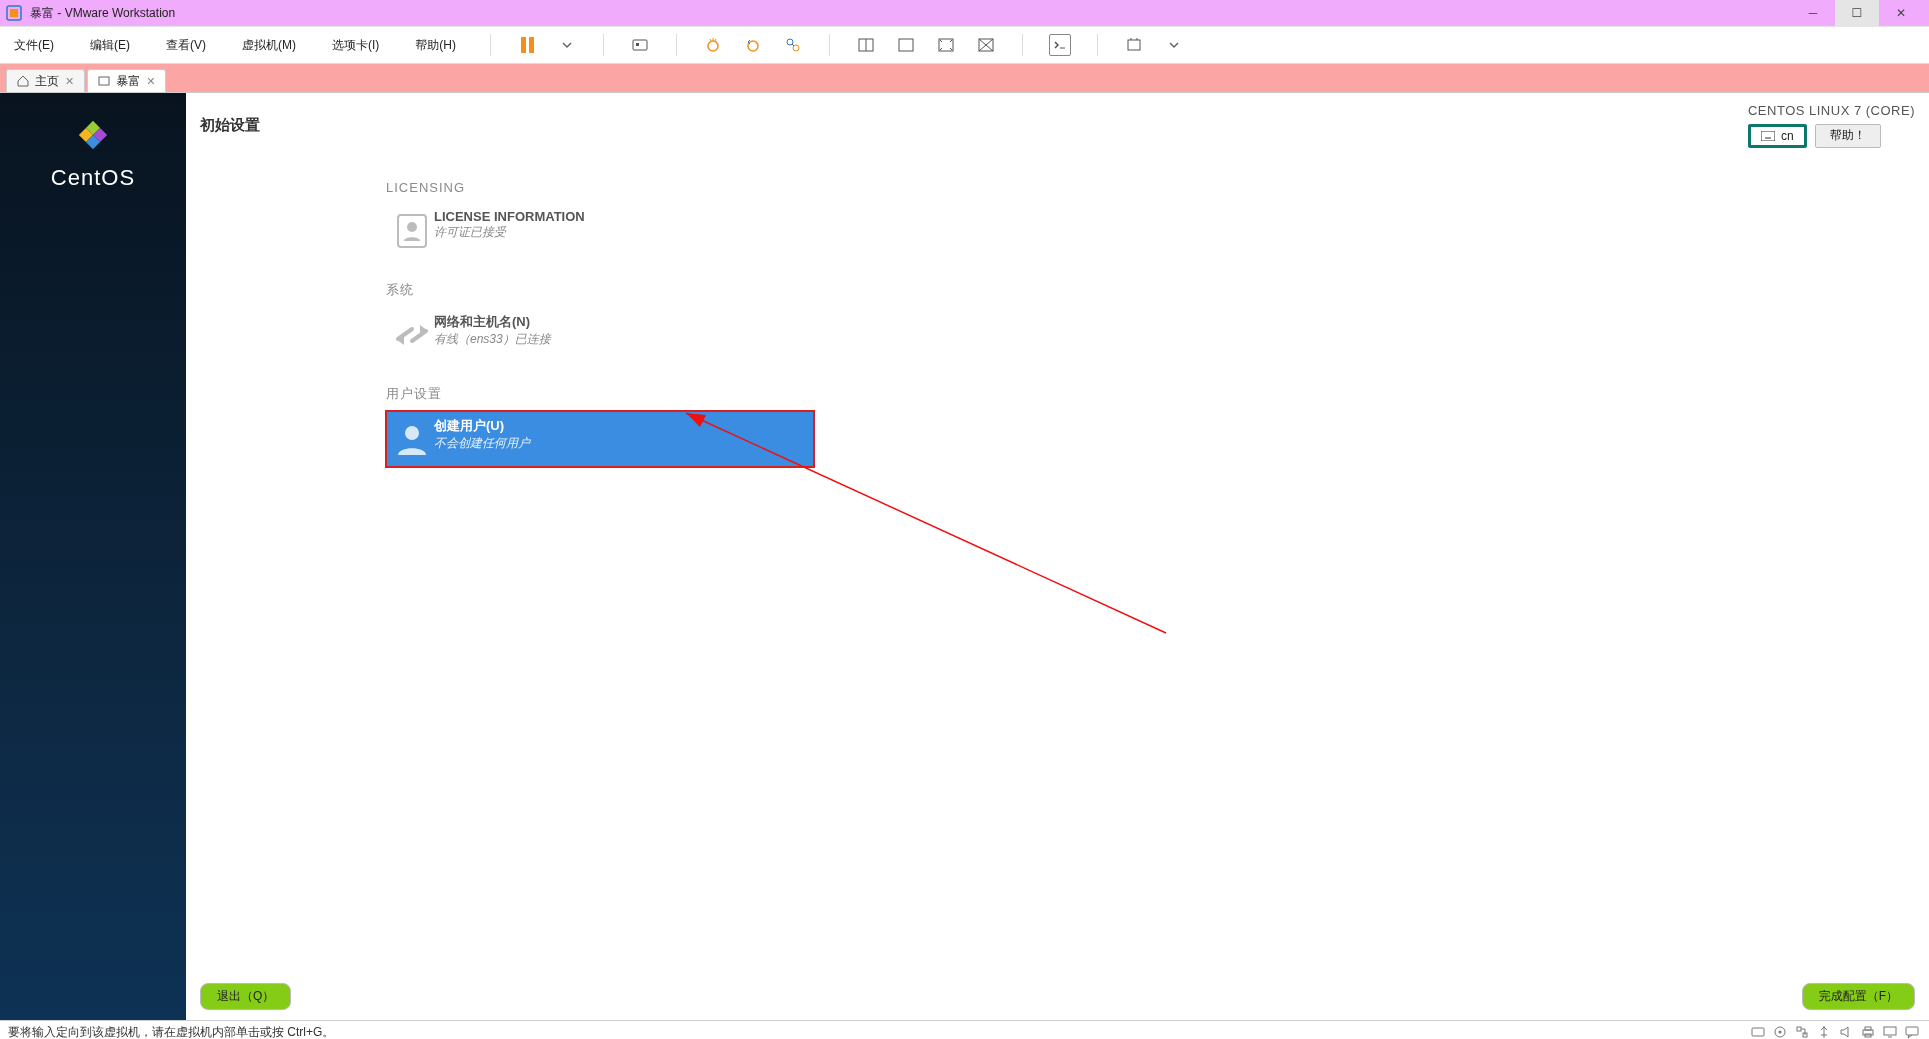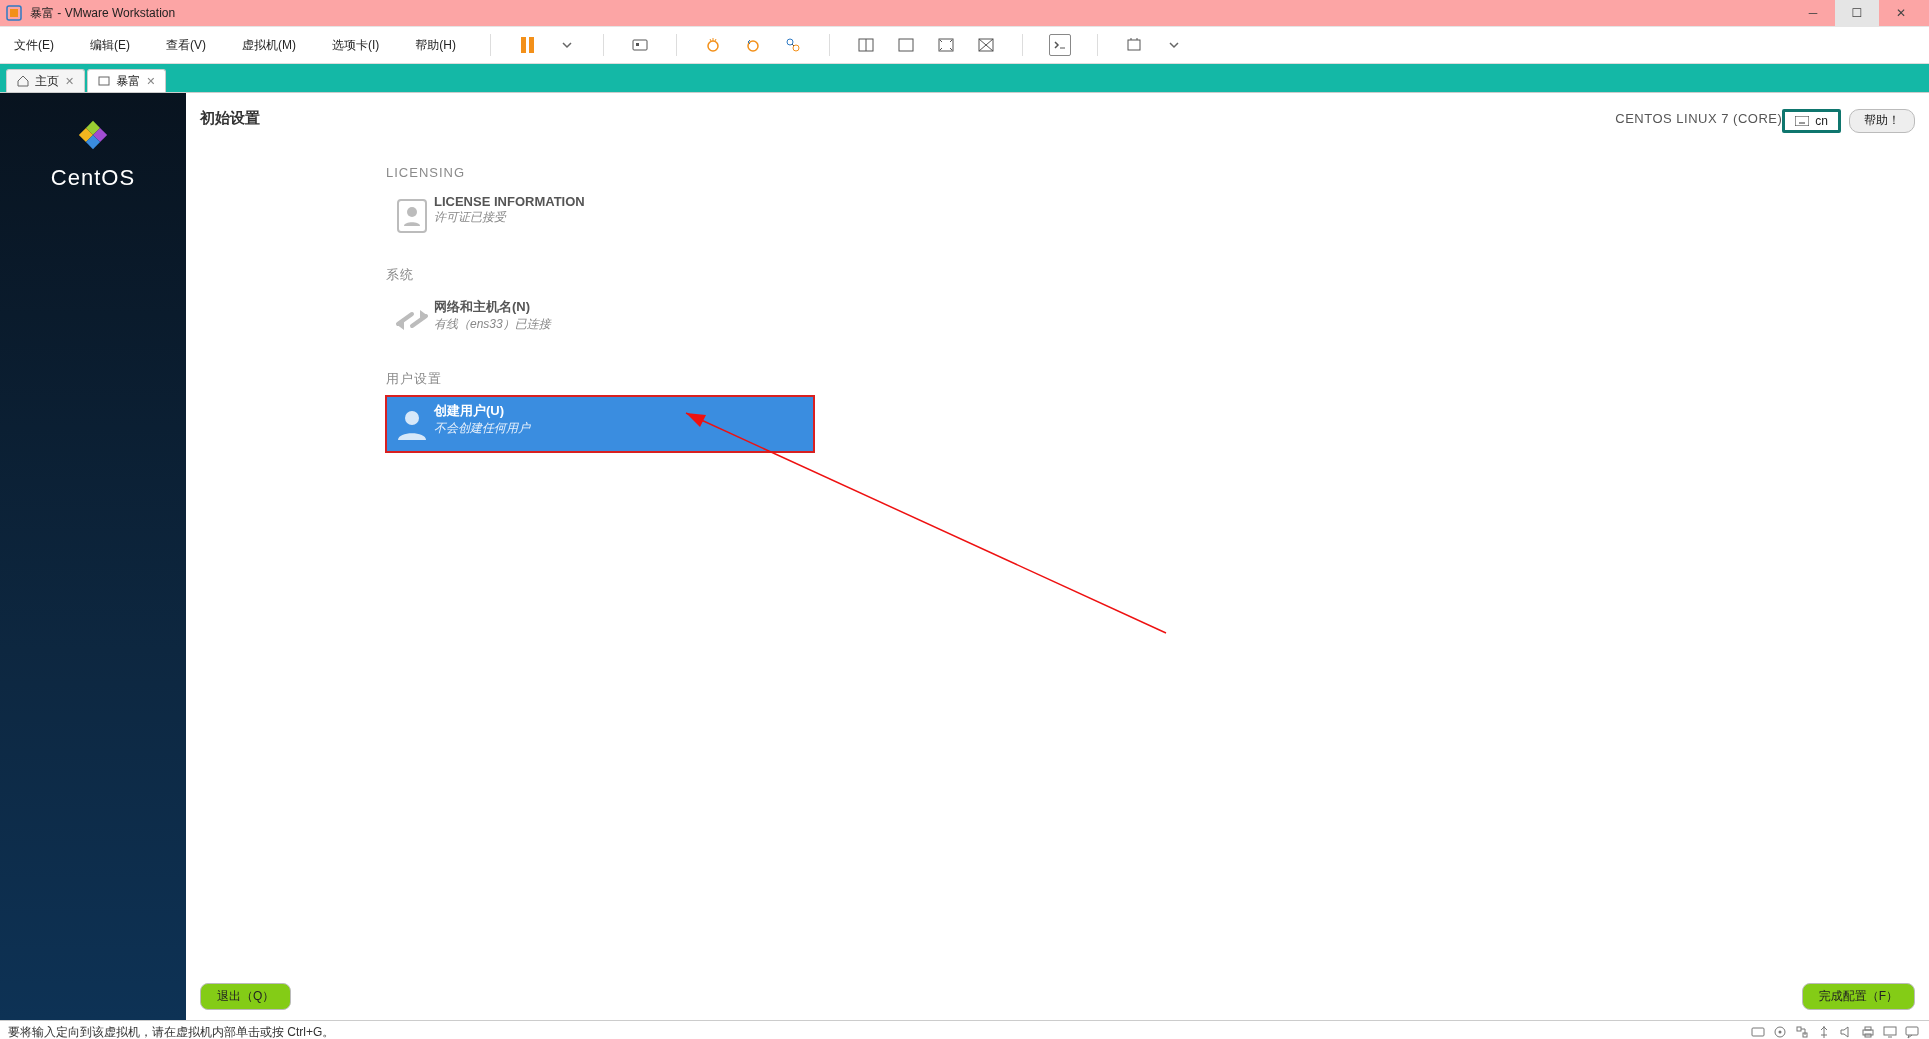--- a/index.html
+++ b/index.html
@@ -1,48 +1,48 @@
 <!DOCTYPE html>
 <html><head>
 <meta charset="utf-8">
 <style>
 html,body{margin:0;padding:0;font-family:"Segoe UI","Microsoft YaHei",sans-serif;font-size:12px;color:#222;background:#fff;overflow:hidden;width:1929px;height:1039px}
 
-.titlebar{height:26px;display:flex;align-items:center;padding:0 6px;background:#fca5a5;border-bottom:1px solid #e5e5e5}
+.titlebar{height:26px;display:flex;align-items:center;padding:0 6px;background:#f0abfc;border-bottom:1px solid #e5e5e5}
 .titlebar .app-icon{width:16px;height:16px;margin-right:8px}
 .titlebar .title{flex:0 0 auto}
 .titlebar .spacer{flex:1}
 .win-btn{width:44px;height:26px;display:flex;align-items:center;justify-content:center;color:#444}
 .win-btn.max{background:#e5e5e5}
 
 .menubar{height:36px;display:flex;align-items:center;padding:0 6px;border-bottom:1px solid #ddd;gap:20px}
 .menubar .menu-item{padding:4px 8px}
 .menubar .sep{width:1px;height:22px;background:#ddd;margin:0 6px}
 .tbicon{width:20px;height:20px;display:flex;align-items:center;justify-content:center;color:#555}
 .tbicon svg{display:block}
 
-.tabstrip{height:28px;display:flex;align-items:flex-end;padding-left:6px;border-bottom:1px solid #ccc;background:#14b8a6}
+.tabstrip{height:28px;display:flex;align-items:flex-end;padding-left:6px;border-bottom:1px solid #ccc;background:#fca5a5}
 .tab{display:flex;align-items:center;gap:6px;padding:4px 10px;border:1px solid #ccc;border-bottom:none;background:#f5f5f5;margin-right:2px;border-radius:3px 3px 0 0;height:23px;box-sizing:border-box}
 .tab.active{background:#fff}
 .tab .close{color:#888;font-size:11px}
 
 .workspace{position:relative;display:flex;height:calc(1039px - 26px - 36px - 28px - 22px);}
 .sidebar{width:186px;background:linear-gradient(#08131f,#0d2740 60%,#0d3255);color:#fff;display:flex;flex-direction:column;align-items:center;padding-top:20px}
 .logo-wrap{text-align:center}
 .logo-wrap svg{display:block;margin:0 auto}
 .logo-text{font-size:22px;font-weight:400;margin-top:8px;letter-spacing:1px}
 
 .guest{flex:1;position:relative;background:#fff}
 .guest-top{display:flex;align-items:center;padding:10px 14px}
 .guest-title{font-size:15px;color:#333;font-weight:600}
 .guest-top .spacer{flex:1}
 .os-label{font-size:13px;color:#555;letter-spacing:.5px}
 .lang-btn{margin-top:6px;margin-right:4px;display:inline-flex;align-items:center;gap:6px;border:3px solid #0f766e;background:#fff;padding:2px 10px;font-size:12px;border-radius:2px}
-.help-btn{margin-top:6px;border:1px solid #bbb;background:#eee;padding:2px 14px;font-size:12px;border-radius:10px}
-.top-right-col{display:flex;flex-direction:row;align-items:center}
+.help-btn{margin-top:6px;border:1px solid #bbb;background:#eee;padding:2px 14px;font-size:12px;border-radius:2px}
+.top-right-col{display:flex;flex-direction:column;align-items:flex-start}
 .top-right-row{display:flex;gap:4px}
 .spokes{padding:0 0 0 200px;max-width:900px}
 .cat{font-size:13px;color:#8a8a8a;letter-spacing:1px;margin:22px 0 8px 0}
 .spoke{display:flex;align-items:flex-start;padding:6px 4px;width:420px}
 .spoke .ic{width:44px;height:44px;display:flex;align-items:center;justify-content:center;color:#bcbcbc}
 .spoke .txt .t1{font-size:13px;font-weight:600;color:#555}
 .spoke .txt .t2{font-size:12px;font-style:italic;color:#888}
 .spoke.sel{background:#3a8de0;color:#fff;outline:2px solid #d92020;outline-offset:-1px}
 .spoke.sel .ic{color:#ffffffcc}
 .spoke.sel .txt .t1{color:#fff}

